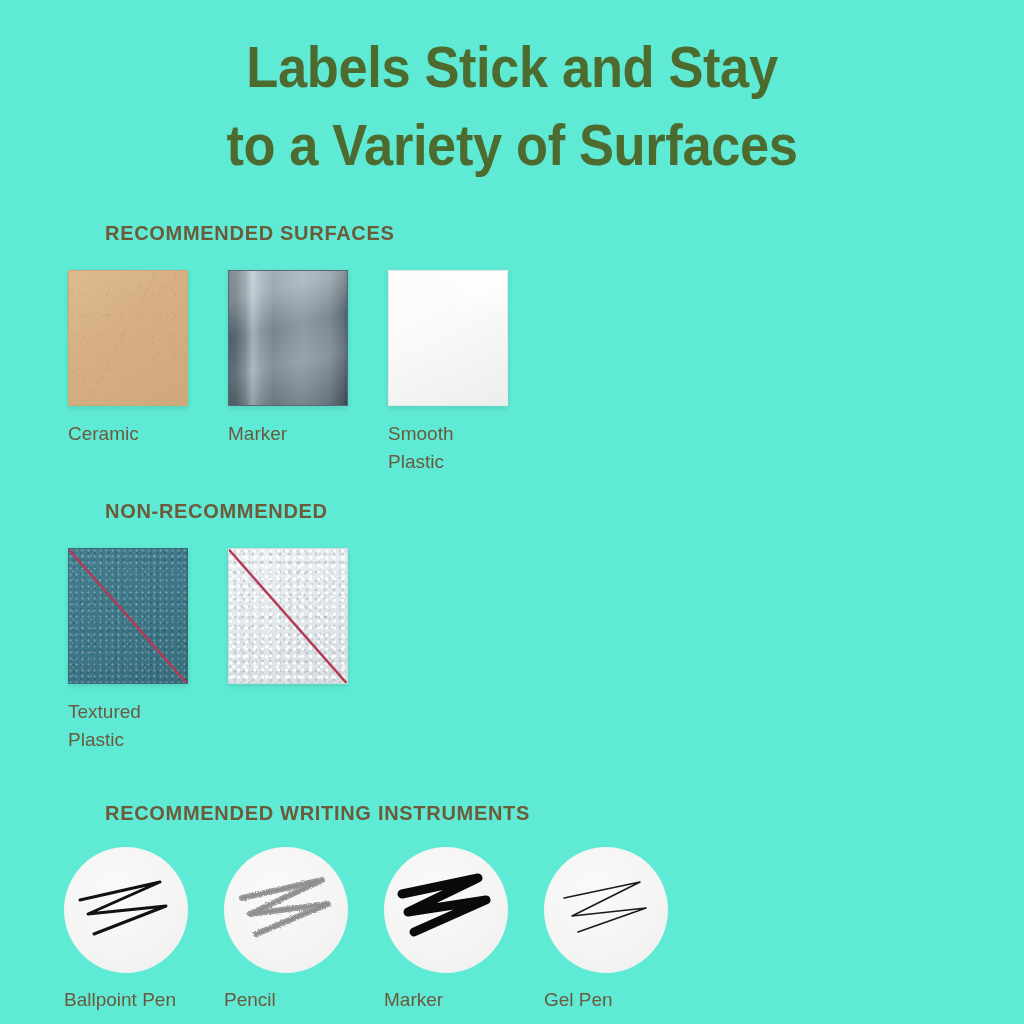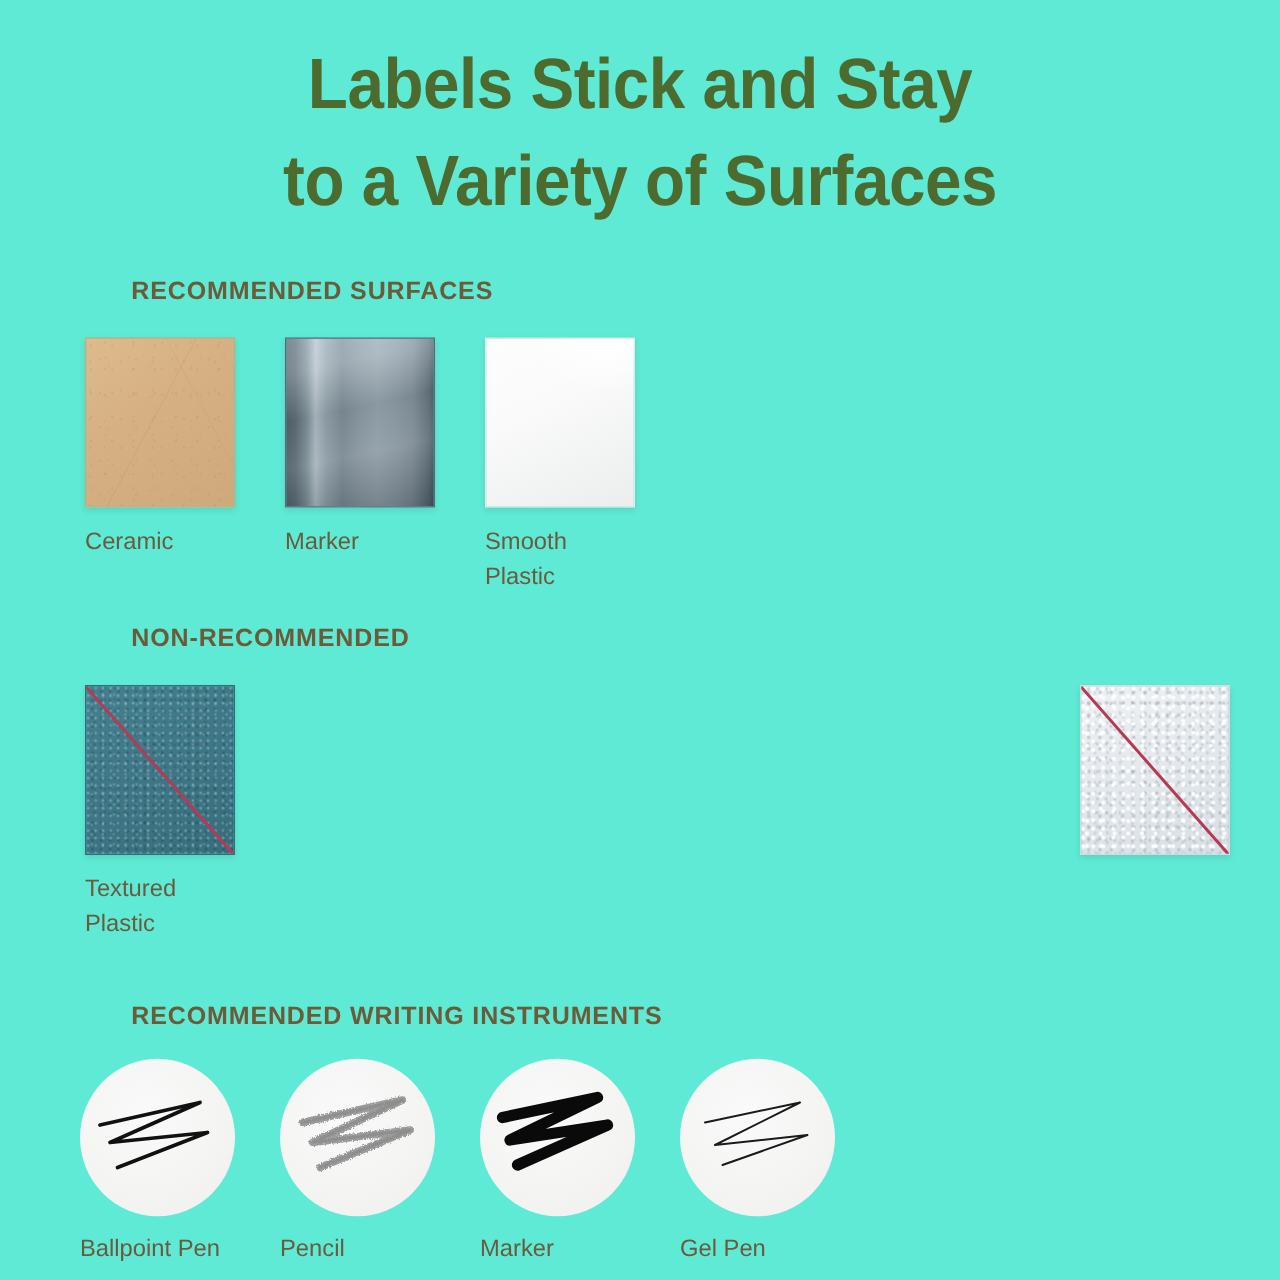--- a/index.html
+++ b/index.html
@@ -217,21 +217,21 @@
 
     <div class="swatch-cell">
       <div class="swatch sw-smoothplastic"></div>
       <div class="caption">Smooth<br>Plastic</div>
     </div>
 
   </div>
 
   <div class="section-header" style="margin-top:24px;">NON-RECOMMENDED</div>
 
-  <div class="swatch-row" style="margin-top:25px;justify-content:space-between;">
+  <div class="swatch-row" style="margin-top:25px;">
 
     <div class="swatch-cell">
       <div class="swatch sw-texturedplastic">
         <svg class="strike" viewBox="0 0 100 100" preserveAspectRatio="none">
           <line x1="0" y1="0" x2="100" y2="100" vector-effect="non-scaling-stroke"></line>
         </svg>
       </div>
       <div class="caption">Textured<br>Plastic</div>
     </div>
 

